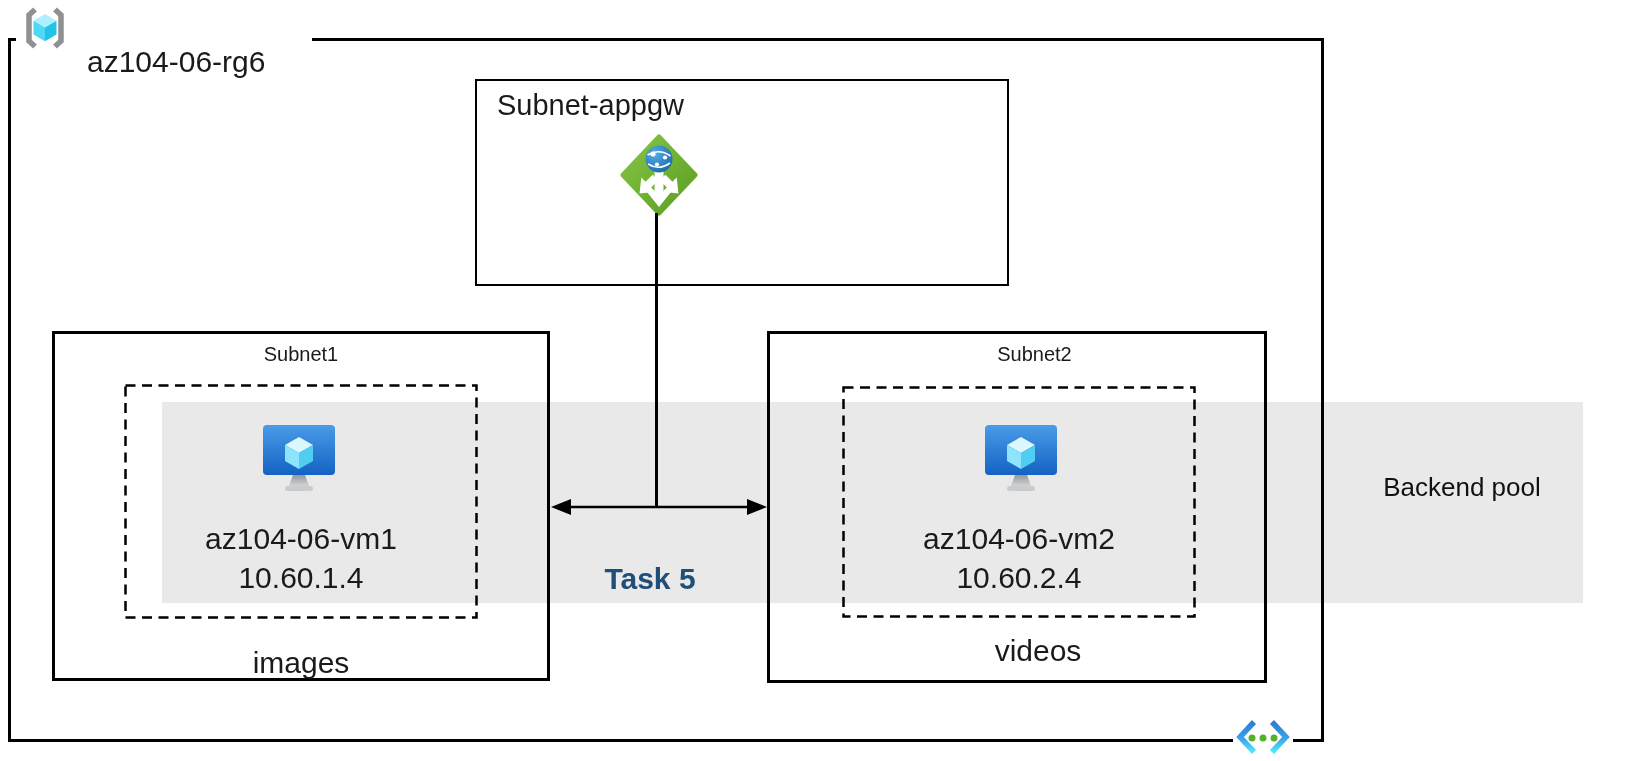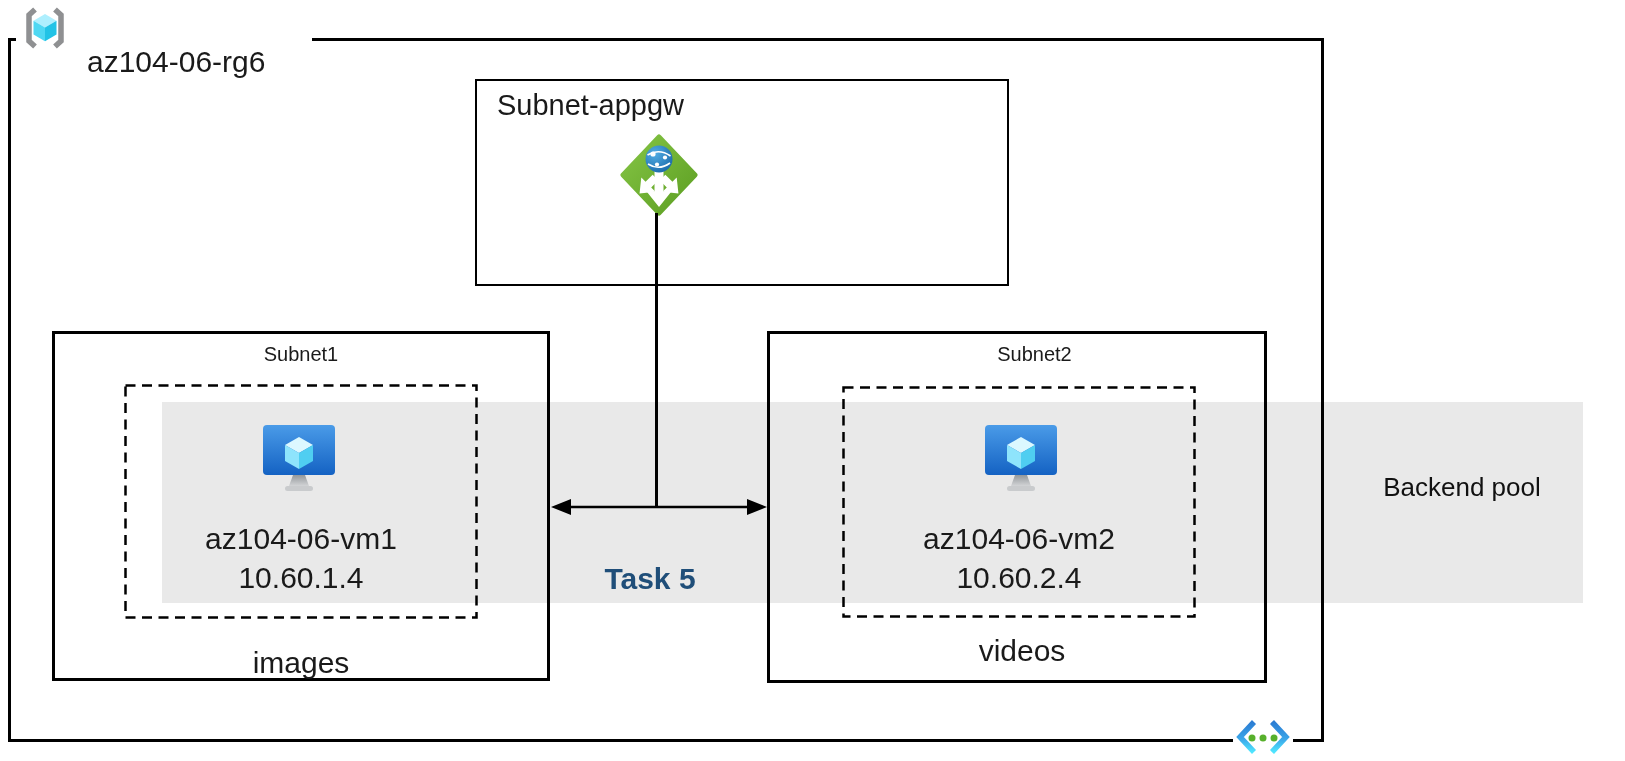--- a/index.html
+++ b/index.html
@@ -61,21 +61,21 @@
   #vm2-icon { left:981px; top:425px; }
 
   .vm-line { text-align:center; font-size:30px; line-height:39px; }
   #vm1-name { left:124px; top:519px; width:354px; }
   #vm1-ip   { left:124px; top:558px; width:354px; }
   #vm2-name { left:842px; top:519px; width:354px; }
   #vm2-ip   { left:842px; top:558px; width:354px; }
 
   .subnet-caption { text-align:center; font-size:30px; line-height:38px; }
   #s1-caption { left:52px;  top:630px; width:498px;margin-top:14px; }
-  #s2-caption { left:736px; top:632px; width:572px; }
+  #s2-caption { left:752px; top:632px; width:572px; }
 
   .vnet-icon { left:1233px; top:716px; }
 </style>
 </head>
 <body>
 
 <div class="stage">
 
   <div class="abs band"></div>
   <div class="abs backend-label">Backend pool</div>

